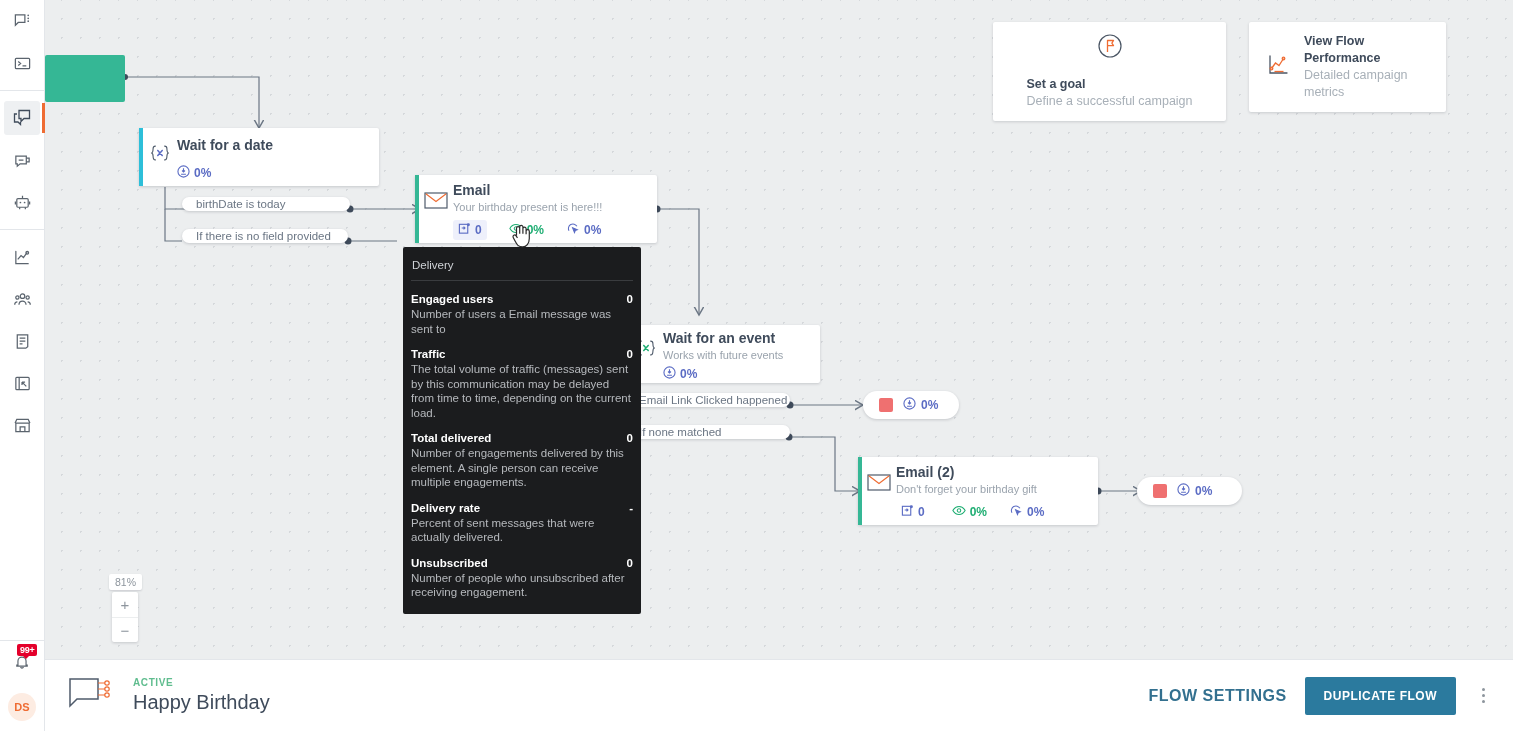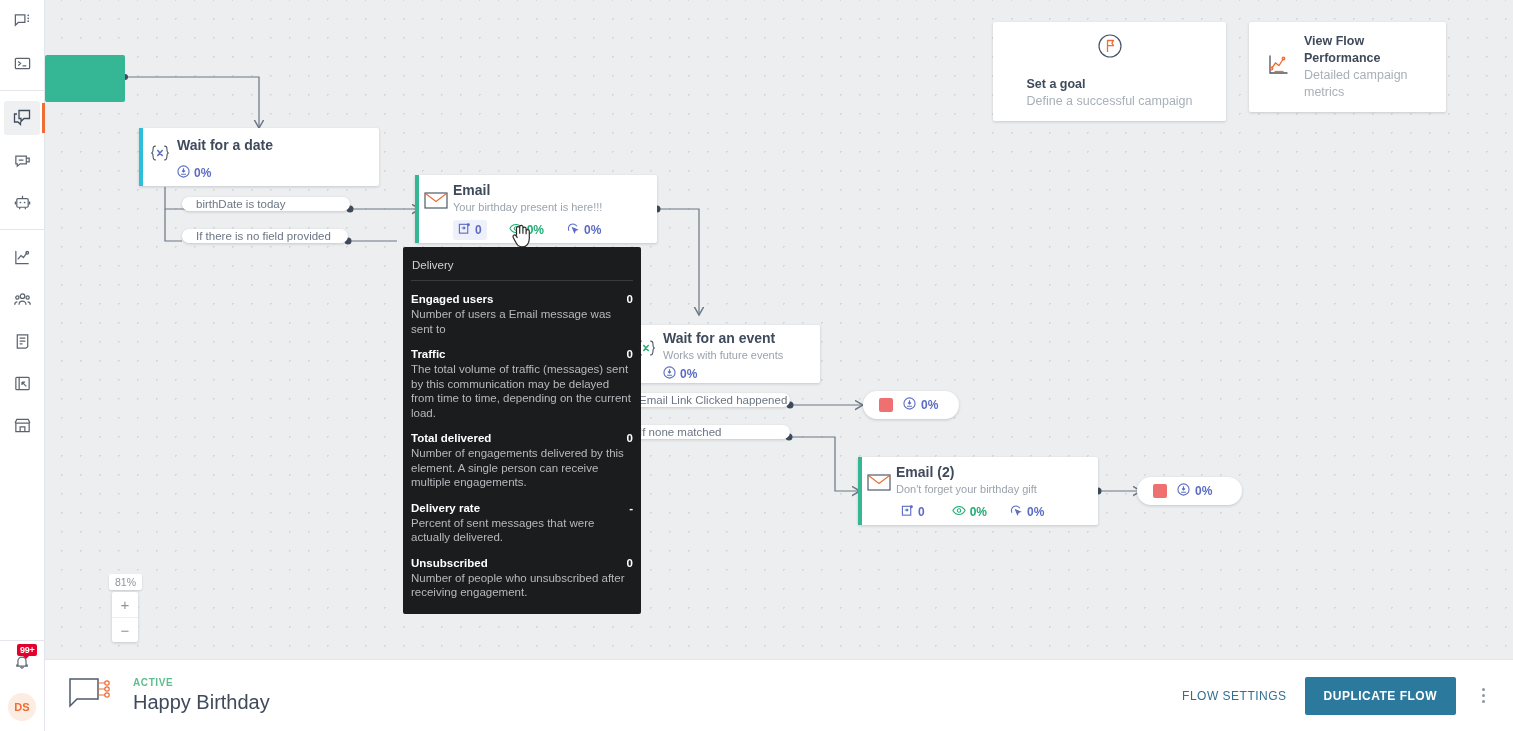--- a/index.html
+++ b/index.html
@@ -149,21 +149,21 @@
   .bottombar {
     position: absolute; left: 45px; bottom: 0; right: 0; height: 72px;
     background: #fff; border-top: 1px solid #e3e6ea;
     display: flex; align-items: center; padding: 0 20px 0 20px;
   }
   .bb-icon { width: 50px; display: flex; align-items: center; justify-content: center; }
   .bb-text { margin-left: 18px; }
   .bb-status { font-size: 10px; font-weight: bold; letter-spacing: .6px; color: #60bd8f; }
   .bb-title { font-size: 20px; color: #3f4b5b; margin-top: 3px; }
   .bb-right { margin-left: auto; display: flex; align-items: center; gap: 18px; }
-  .flow-settings { font-size: 12px; font-weight: normal; letter-spacing: .5px; color: #33708f; cursor: pointer; }
+  .flow-settings { font-size: 16px; font-weight: bold; letter-spacing: .5px; color: #33708f; cursor: pointer; }
   .dup-btn {
     background: #2b7a9e; color: #fff; font-size: 12px; font-weight: bold; letter-spacing: .5px;
     padding: 12px 19px; border: none; border-radius: 2px; cursor: pointer;
     font-family: "Liberation Sans", sans-serif;
   }
   .kebab { display: flex; flex-direction: column; gap: 3px; padding: 6px 8px; cursor: pointer; }
   .kebab i { width: 3px; height: 3px; background: #8d959d; border-radius: 50%; display: block; }
 </style>
 </head>
 <body>

